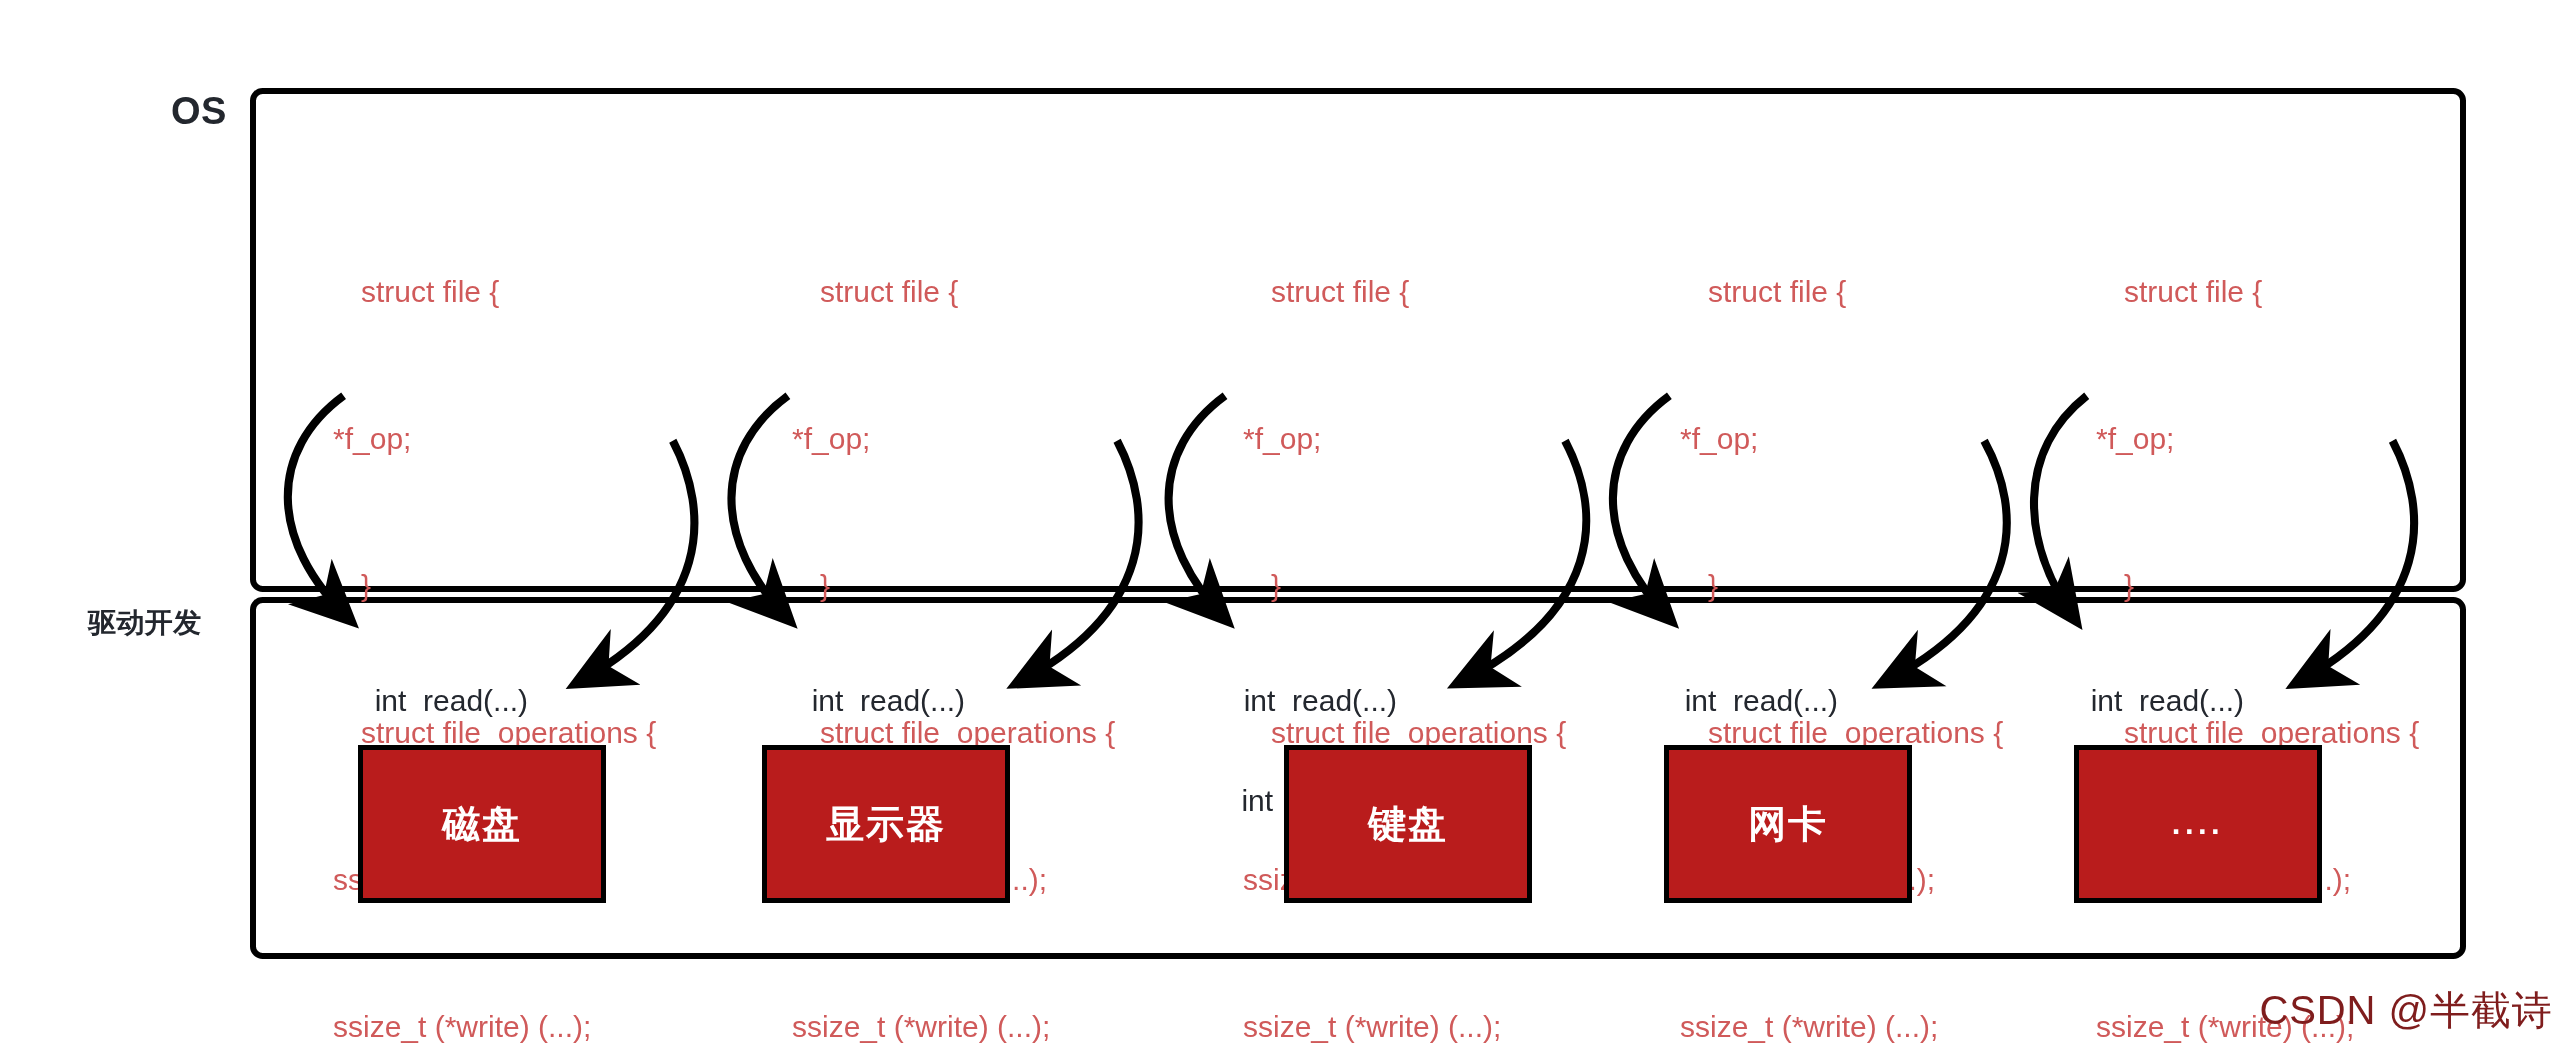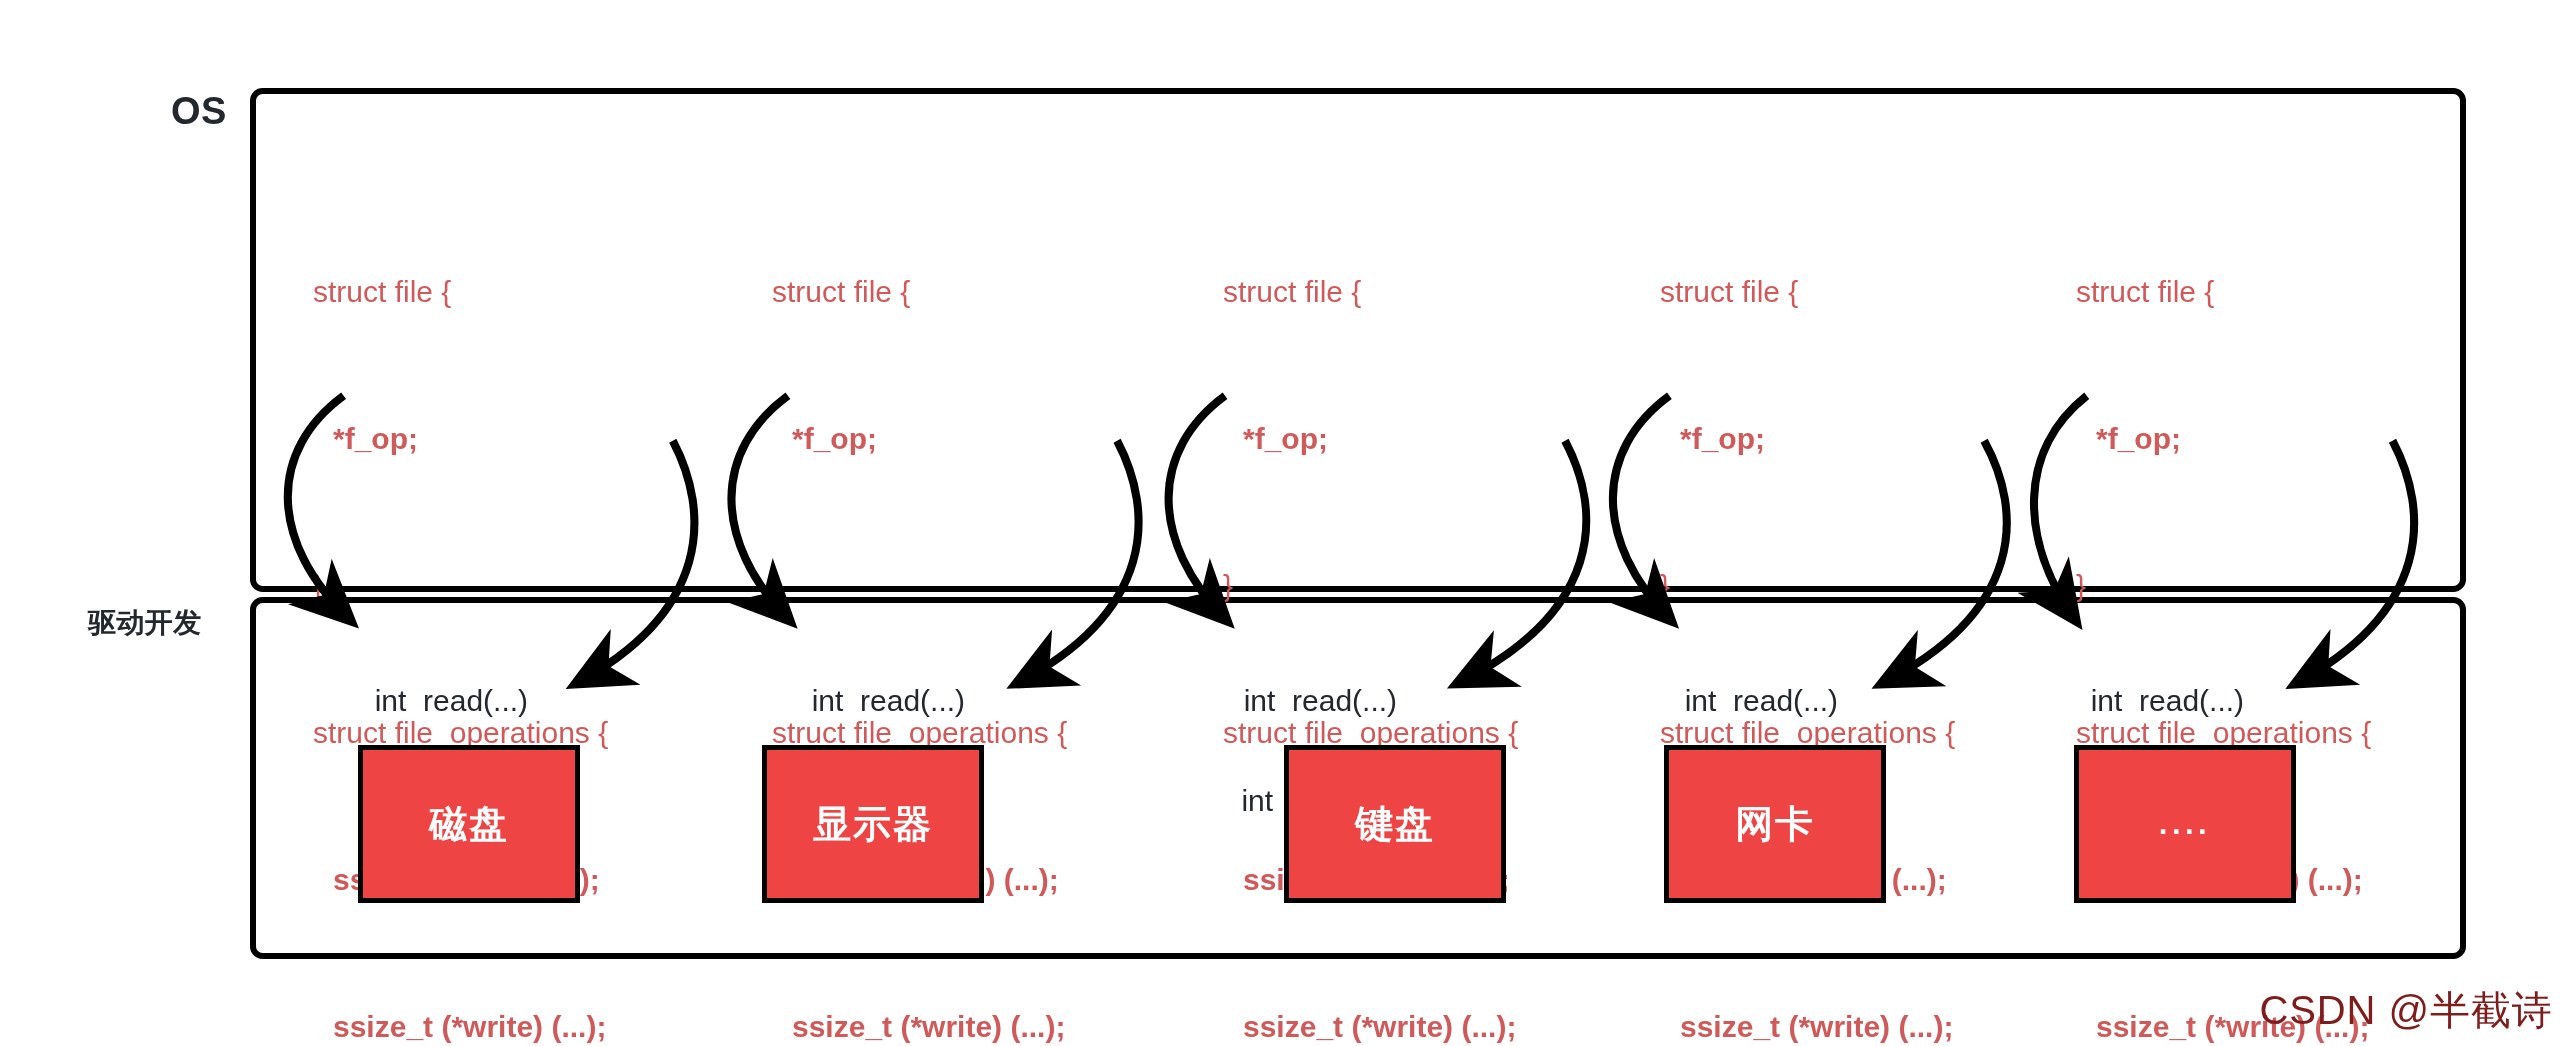--- a/index.html
+++ b/index.html
@@ -13,30 +13,30 @@
 
   
   .panel{position:absolute;left:250px;width:2216px;border:6.3px solid #000000;
          border-radius:12.6px;background:#ffffff;box-sizing:border-box;}
   #os-panel{top:88px;height:504px;}
   #drv-panel{top:597px;height:362px;}
 
   
   .code-col{position:absolute;top:169px;color:#d05a5a;font-size:30px;line-height:49px;
             white-space:pre;}
-  .code-col .ind1{display:block;padding-left:20px;font-weight:bold;}
-  .code-col .ind0{display:block;padding-left:0px;}
+  .code-col .ind1{display:block;padding-left:20px;}
+  .code-col .ind0{display:block;padding-left:0px;margin-left:48px;}
 
   
   .drv-col{position:absolute;top:626px;color:#23272e;font-size:30px;line-height:50px;
            white-space:pre;}
   .drv-col .l2{display:block;padding-left:14.4px;}
 
   
-  .device{position:absolute;top:745px;width:222px;height:158px;background:#ef4444;
+  .device{position:absolute;top:745px;width:248px;height:158px;background:#b91c1c;
           border:5.4px solid #000000;box-sizing:border-box;display:flex;
           align-items:center;justify-content:center;color:#ffffff;
           font-size:38px;font-weight:bold;letter-spacing:1.8px;}
   .device.dots{font-size:31px;letter-spacing:4.5px;font-weight:bold;}
 
   
   #arrows{position:absolute;left:0;top:0;width:2576px;height:1047px;pointer-events:none;}
 
   
   #watermark{position:absolute;right:23.4px;bottom:9px;font-size:40px;color:#7f1d1d;

